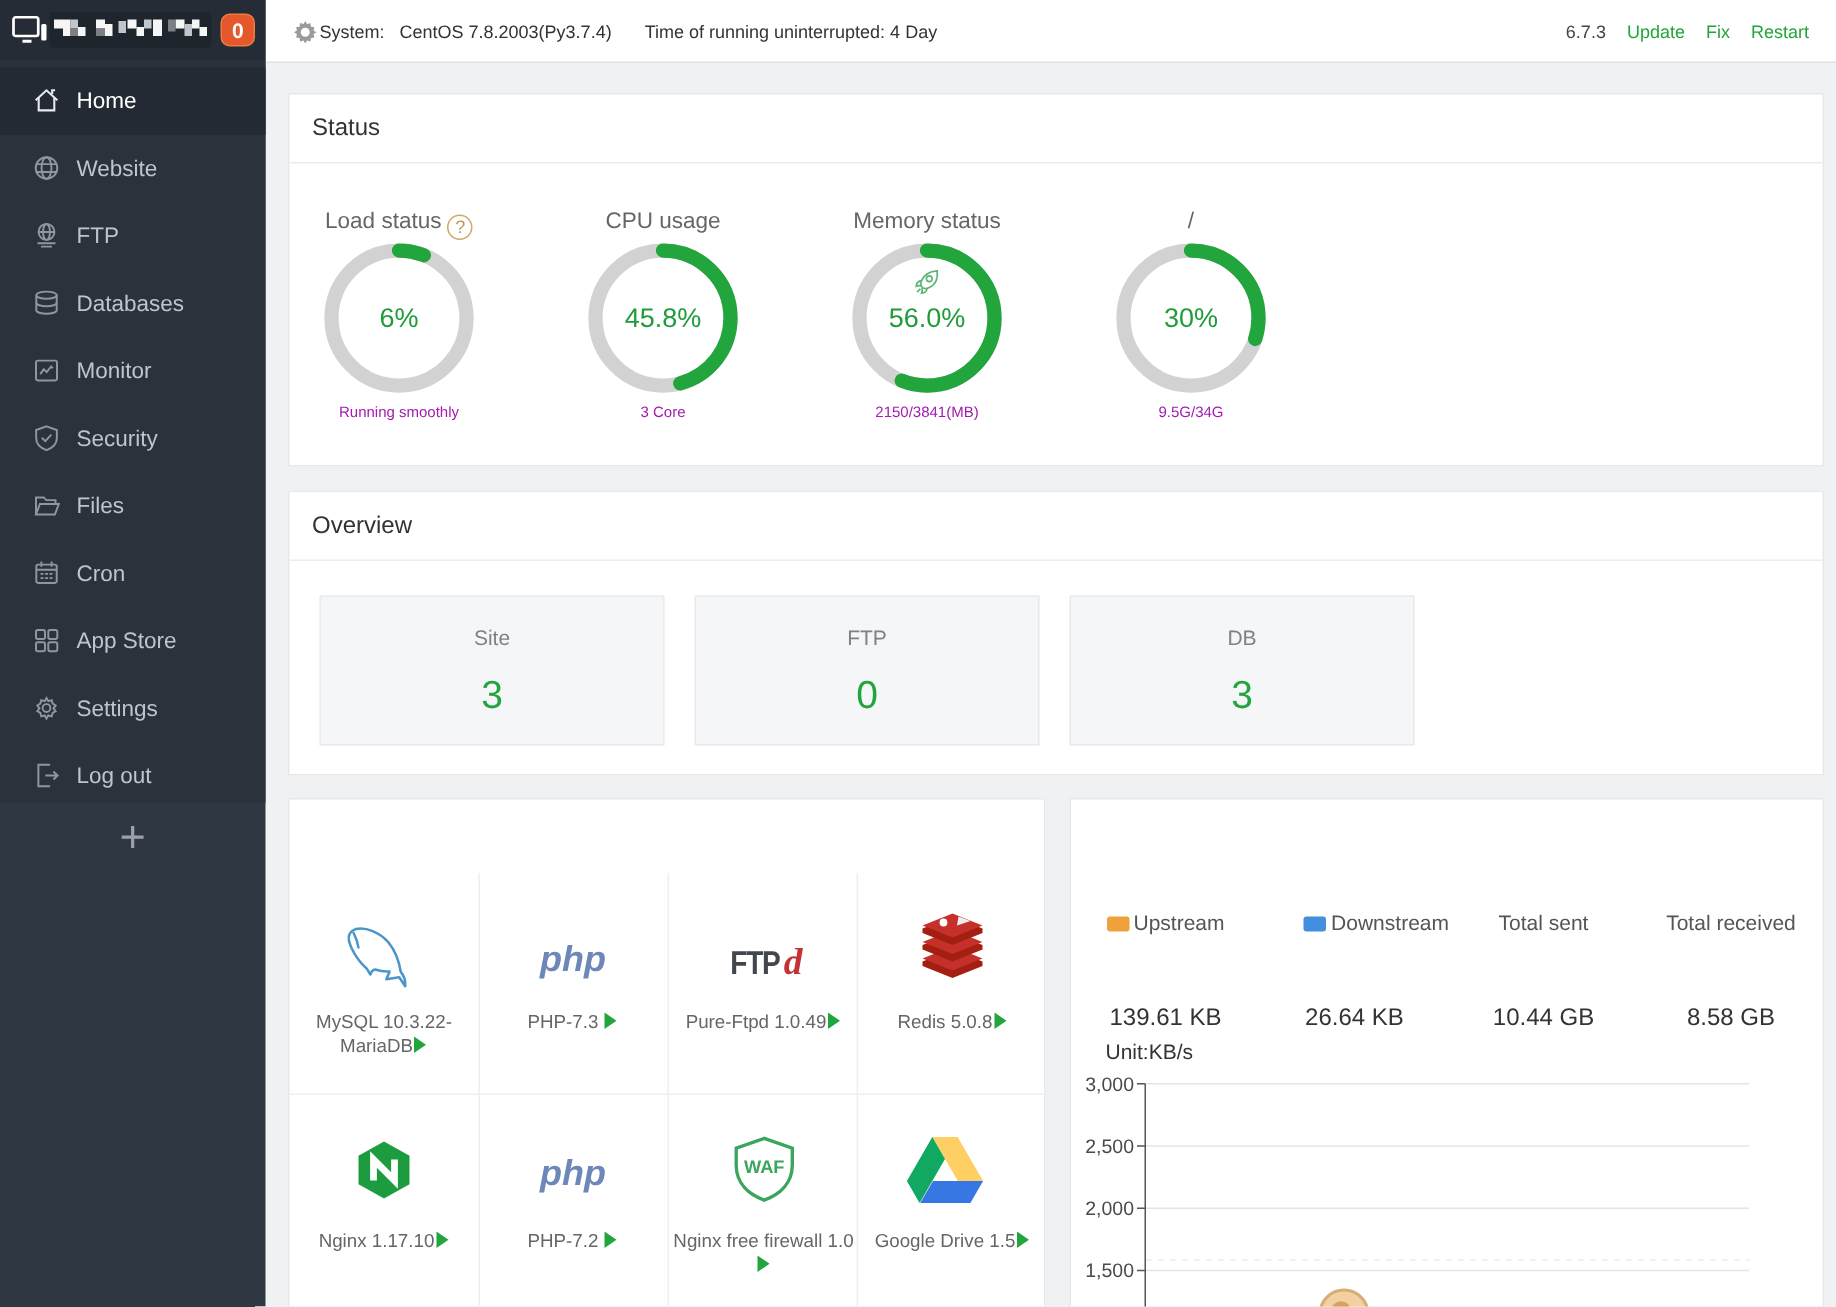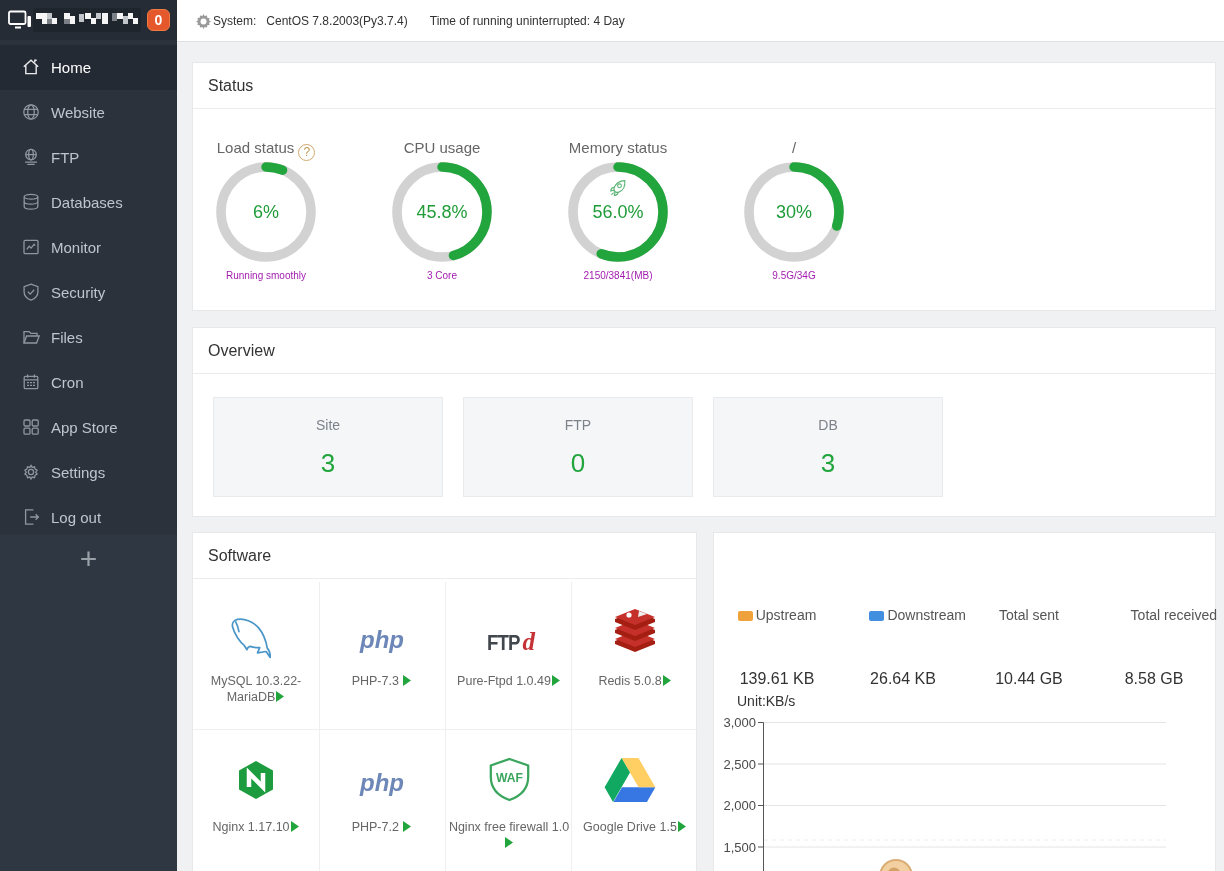--- a/index.html
+++ b/index.html
@@ -55,20 +55,21 @@
 </head>
 <body>
 <div id="app">
 
   <div id="topbar">
     <svg id="gear" width="15" height="15" viewBox="0 0 16 16">
         <path fill="#9a9a9a" d="M8 0l1.2 2.2 2.5-.6.3 2.5 2.5.3-.6 2.5L16 8l-2.1 1.2.6 2.5-2.5.3-.3 2.5-2.5-.6L8 16l-1.2-2.1-2.5.6-.3-2.5-2.5-.3.6-2.5L0 8l2.1-1.2-.6-2.5 2.5-.3.3-2.5 2.5.6L8 0z"></path>
         <circle cx="8" cy="8" r="3.2" fill="#fff"></circle>
       </svg>
     <div id="sysline">System:<span style="margin-left:10px">CentOS 7.8.2003(Py3.7.4)</span><span style="margin-left:22px">Time of running uninterrupted: 4 Day</span></div>
+    <div id="verline">6.7.3<a>Update</a><a>Fix</a><a>Restart</a></div>
   </div>
 
   <div id="side">
     <div id="menuwrap"></div>
     <div id="logo">
       <svg class="mon" width="24" height="20" viewBox="0 0 24 20">
         <rect x="1" y="1.5" width="16.5" height="12.5" rx="1.5" fill="none" stroke="#fff" stroke-width="1.8"></rect>
         <rect x="7" y="16.5" width="6" height="2" fill="#fff"></rect>
         <rect x="19.5" y="6" width="3.5" height="11" rx="1" fill="#fff"></rect>
       </svg>
@@ -245,23 +246,20 @@
         <div class="ol">FTP</div>
         <div class="on">0</div>
       </div>
     <div class="obox" style="left:520px">
         <div class="ol">DB</div>
         <div class="on">3</div>
       </div>
   </div>
 
   <div class="panel" id="p-soft">
-    <div class="phead">
-        <span>Software</span>
-      </div>
     <div class="scol" style="left:126px"></div>
     <div class="scol" style="left:252px"></div>
     <div class="scol" style="left:378px"></div>
     <div id="srow"></div>
     <div id="softcells">
 
       <div class="scell" style="left:0;top:0">
         <svg class="sic" style="top:81px;left:28px" width="54" height="49" viewBox="0 0 50 46" fill="none" stroke="#4a96c8" stroke-width="1.6" stroke-linejoin="round" stroke-linecap="round">
             <path d="M15 5 C11.5 6 9.8 9 10.5 12 C11.2 15 12.8 18.5 15 22 C17 25 19 27.5 21.5 29.5 L24 33.5 C24.6 31.6 25.6 30.6 27 30.4 C30 31.4 33 31.8 36 31.6 L34 36.5 L42 35.2 L45.8 40.8 C46 37 45 34 43 31.8 C42 25.5 39.5 18.5 35 13 C29.5 7 21.5 3.8 15 5 Z" fill="#fff"></path>
             <path d="M13.5 7.5 C15 10.5 16 13.5 16.5 16.5"></path>
@@ -333,21 +331,21 @@
             </svg></div>
       </div>
     </div>
   </div>
 
   <div class="panel" id="p-traffic">
     <div id="tlegend">
       <div class="tleg" style="left:0;width:126px;text-align:center"><span class="sw" style="background:#efa23c"></span>Upstream</div>
       <div class="tleg" style="left:126px;width:126px;text-align:right"><span class="sw" style="background:#418fde"></span>Downstream</div>
       <div class="tleg" style="left:252px;width:126px;text-align:center">Total sent</div>
-      <div class="tleg" style="left:377px;width:126px;text-align:right">Total received</div>
+      <div class="tleg" style="left:377px;width:126px;text-align:center">Total received</div>
       <div class="tval" style="left:0;width:126px;text-align:center">139.61 KB</div>
       <div class="tval" style="left:126px;width:126px;text-align:center">26.64 KB</div>
       <div class="tval" style="left:252px;width:126px;text-align:center">10.44 GB</div>
       <div class="tval" style="left:377px;width:126px;text-align:center">8.58 GB</div>
     </div>
     <div id="tchart" style="position:absolute;left:0;top:158px;width:503px;height:181px;overflow:hidden">
       <svg width="503" height="181" viewBox="0 0 503 181" font-family="Liberation Sans,sans-serif">
         <text x="23" y="15" font-size="14" fill="#333">Unit:KB/s</text>
         <text x="42" y="36" font-size="13" fill="#4a4a4a" text-anchor="end">3,000</text>
         <text x="42" y="77.5" font-size="13" fill="#4a4a4a" text-anchor="end">2,500</text>

